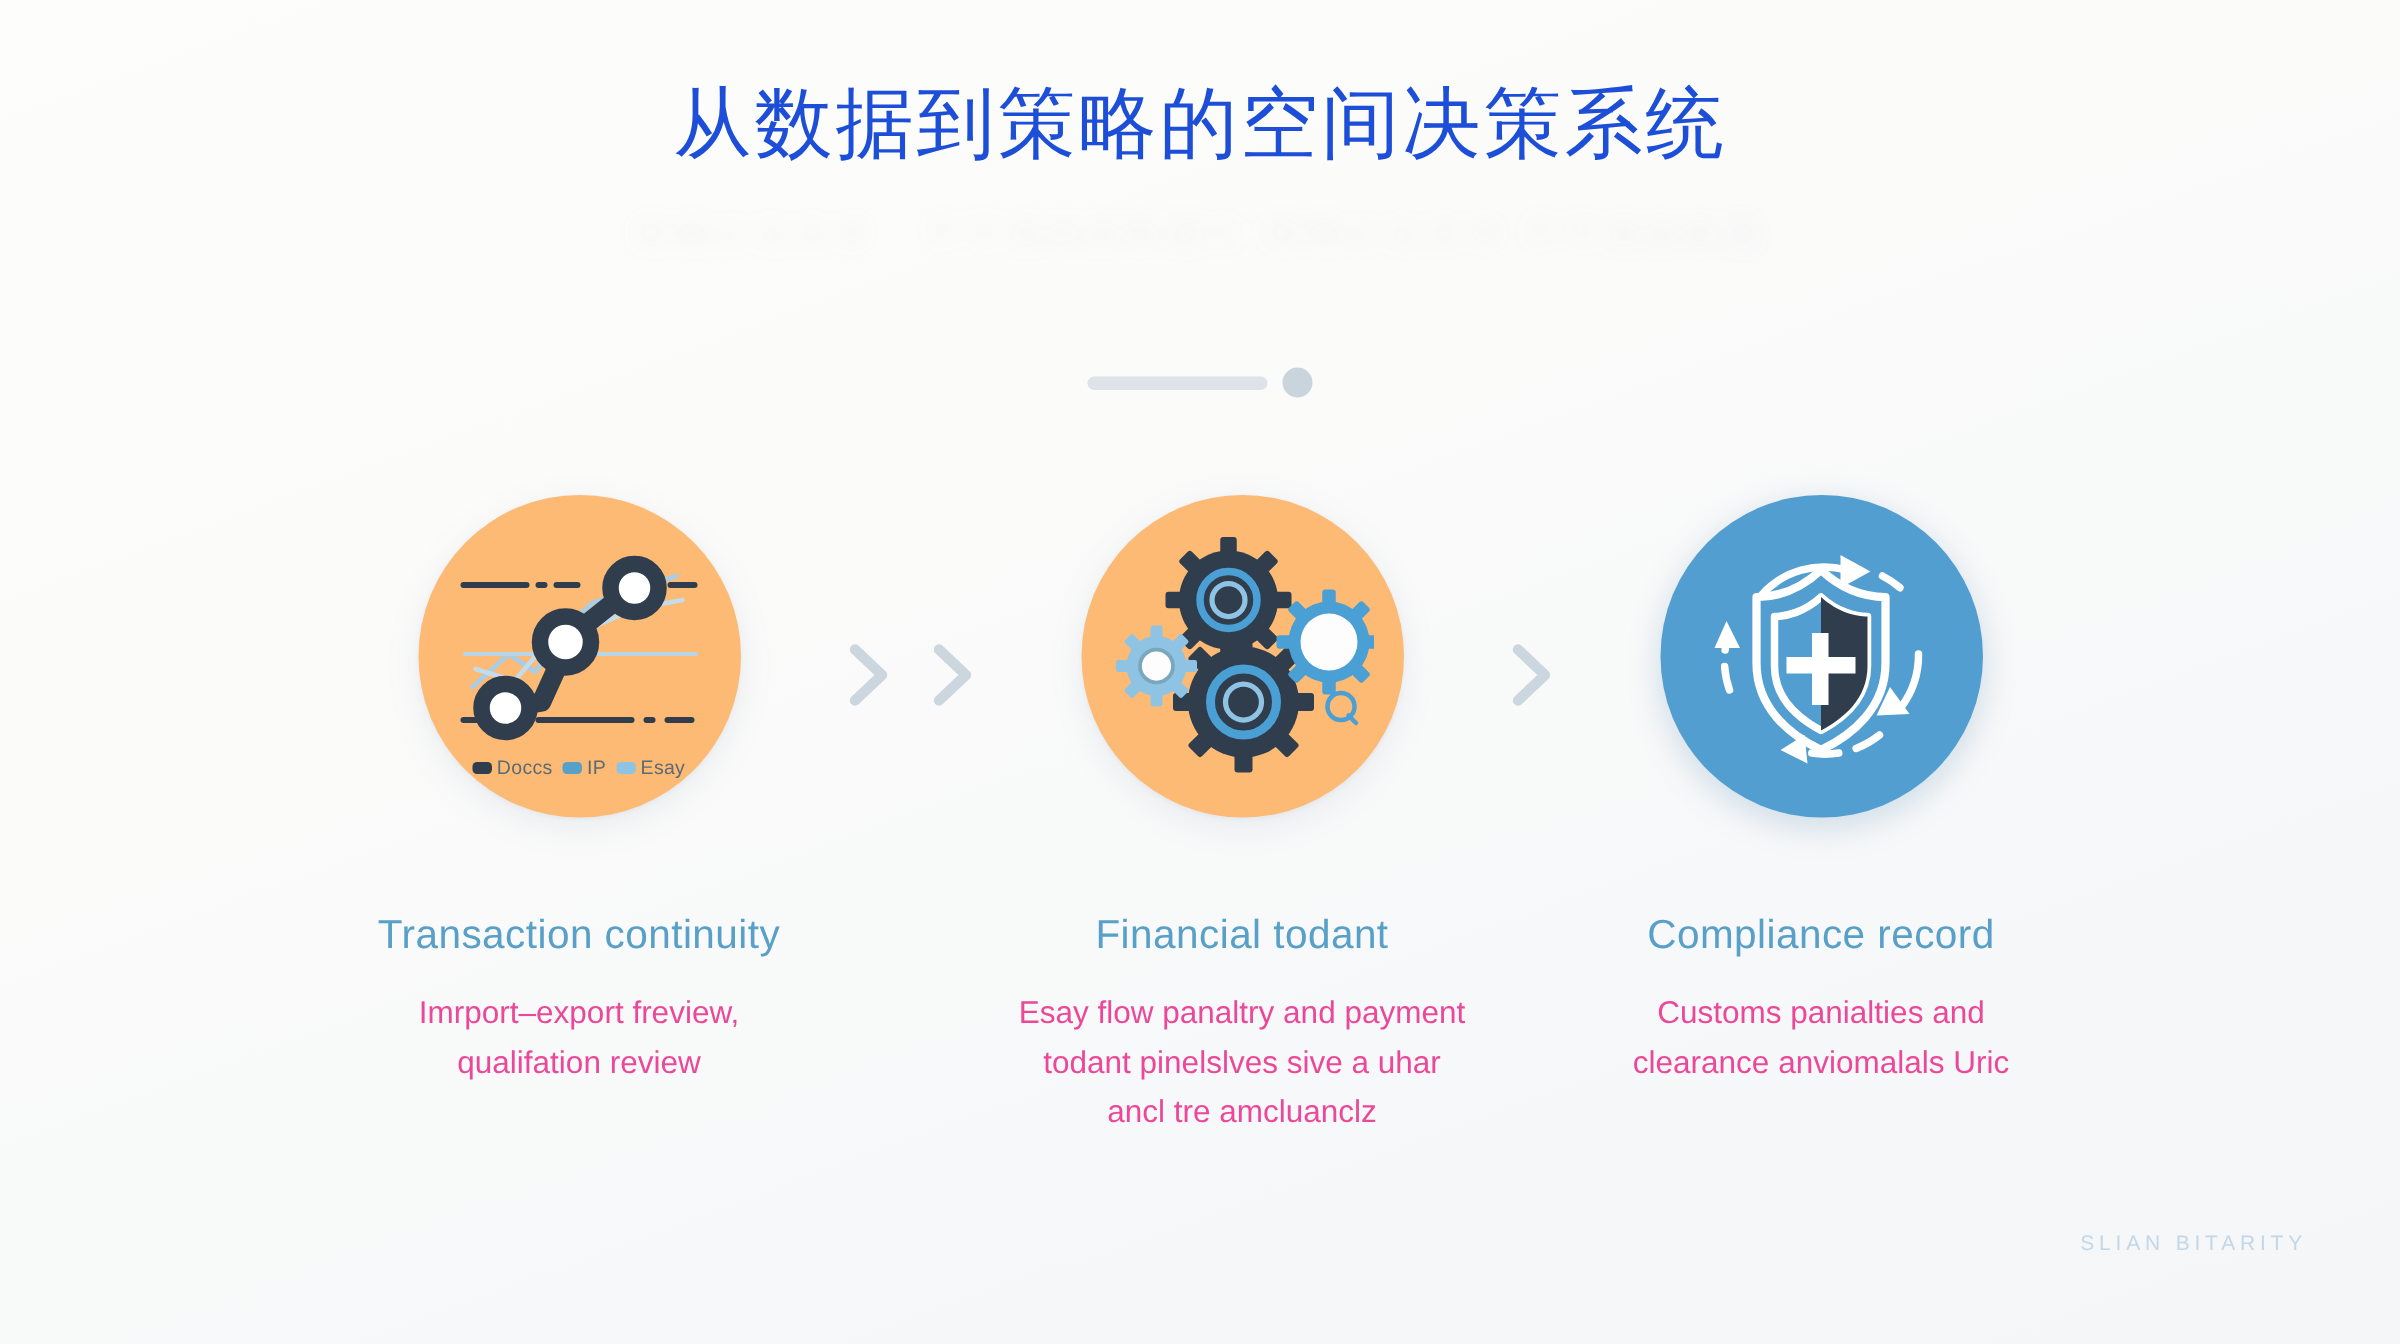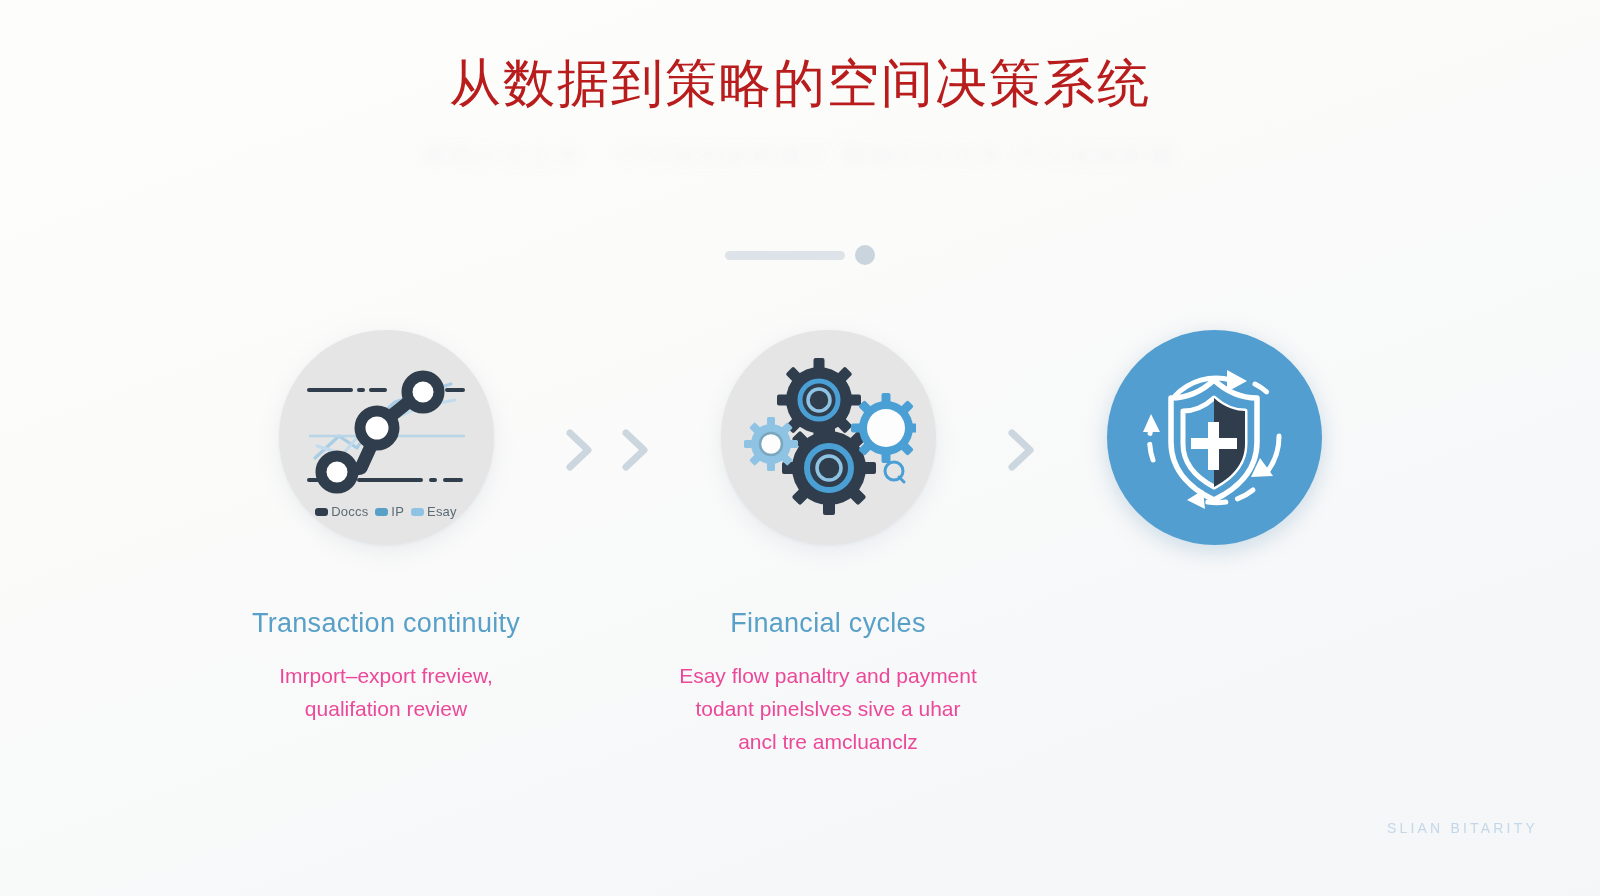--- a/index.html
+++ b/index.html
@@ -25,21 +25,21 @@
   .header {
     position: absolute;
     top: 52px;
     left: 0;
     width: 1600px;
     text-align: center;
   }
   .page-title {
     font-size: 52px;
     font-weight: 500;
-    color: #b91c1c;
+    color: #1d4ed8;
     letter-spacing: 2px;
     line-height: 1.2;
     margin: 0;
     font-family: "Liberation Sans", "DejaVu Sans", sans-serif;
   }
   .subtitle-blur {
     margin: 26px auto 0;
     width: 1180px;
     height: 60px;
     font-size: 23px;
@@ -100,21 +100,21 @@
     display: flex;
     align-items: center;
     justify-content: center;
     color: #ccd6de;
   }
 
   .icon-circle {
     width: 215px;
     height: 215px;
     border-radius: 50%;
-    background: #e5e5e5;
+    background: #fdba74;
     box-shadow: 0 6px 22px rgba(120,140,160,0.13), 0 1px 3px rgba(120,140,160,0.08);
     display: flex;
     align-items: center;
     justify-content: center;
     position: relative;
   }
   .icon-circle.filled {
     background: #529ed0;
     box-shadow: 0 6px 22px rgba(70,130,175,0.25);
   }
@@ -315,21 +315,21 @@
               </g>
             </g>
             <circle cx="0" cy="0" r="19" fill="#fdfdfe"></circle>
           </g>
           <g transform="translate(153,121)">
             <circle cx="0" cy="0" r="9" fill="none" stroke="#4a9fd4" stroke-width="3"></circle>
             <line x1="5" y1="6" x2="10" y2="11" stroke="#4a9fd4" stroke-width="3" stroke-linecap="round"></line>
           </g>
         </svg>
       </div>
-      <div class="step-title">Financial cycles</div>
+      <div class="step-title">Financial todant</div>
       <div class="step-desc">Esay flow panaltry and payment todant pinelslves sive a uhar ancl tre amcluanclz</div>
     </div>
 
     <div class="chevron">
       <svg width="34" height="50" viewBox="0 0 34 50">
           <polyline points="8,8 26,25 8,42" fill="none" stroke="#ccd6de" stroke-width="7" stroke-linecap="round" stroke-linejoin="round"></polyline>
         </svg>
     </div>
 
     <div class="step">
@@ -349,19 +349,21 @@
           <path d="M87 30 C72 44 56 48 44 48 L44 92 C44 122 66 140 87 150 C108 140 130 122 130 92 L130 48 C118 48 102 44 87 30 Z" fill="none" stroke="#ffffff" stroke-width="5.5" stroke-linejoin="round"></path>
 
           <path d="M87 48 C76 58 64 61 56 61 L56 94 C56 116 72 129 87 137 C102 129 118 116 118 94 L118 61 C110 61 98 58 87 48 Z" fill="none" stroke="#ffffff" stroke-width="5" stroke-linejoin="round"></path>
 
           <path d="M87 48 C98 58 110 61 118 61 L118 94 C118 116 102 129 87 137 Z" fill="#2f3d4c"></path>
 
           <rect x="81" y="72" width="11" height="48" fill="#ffffff"></rect>
           <rect x="64" y="88" width="46" height="11" fill="#ffffff"></rect>
         </svg>
       </div>
+      <div class="step-title">Compliance record</div>
+      <div class="step-desc">Customs panialties and clearance anviomalals Uric</div>
     </div>
 
   </div>
 
   <div class="watermark">SLIAN BITARITY</div>
 
 </div>
 
 </body></html>

